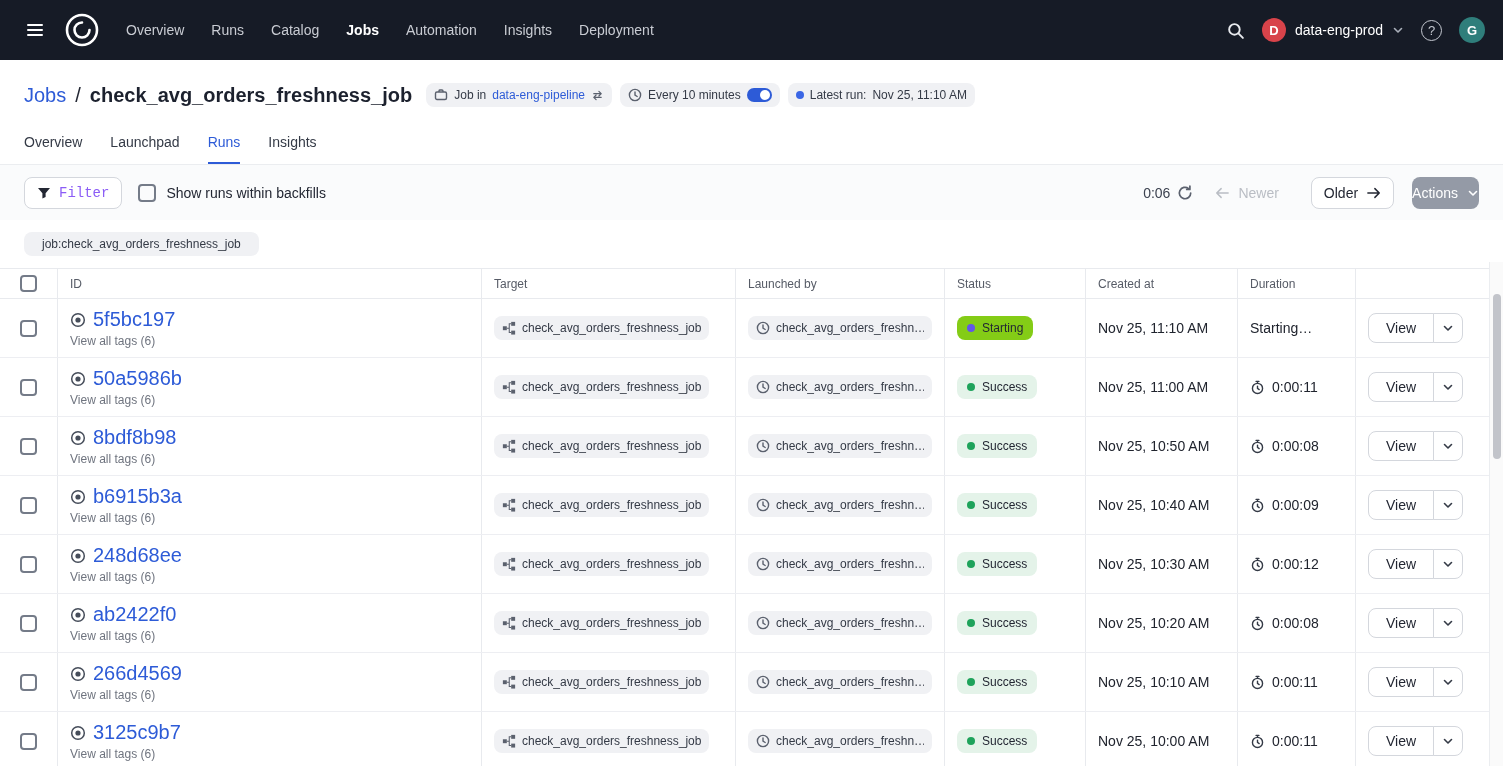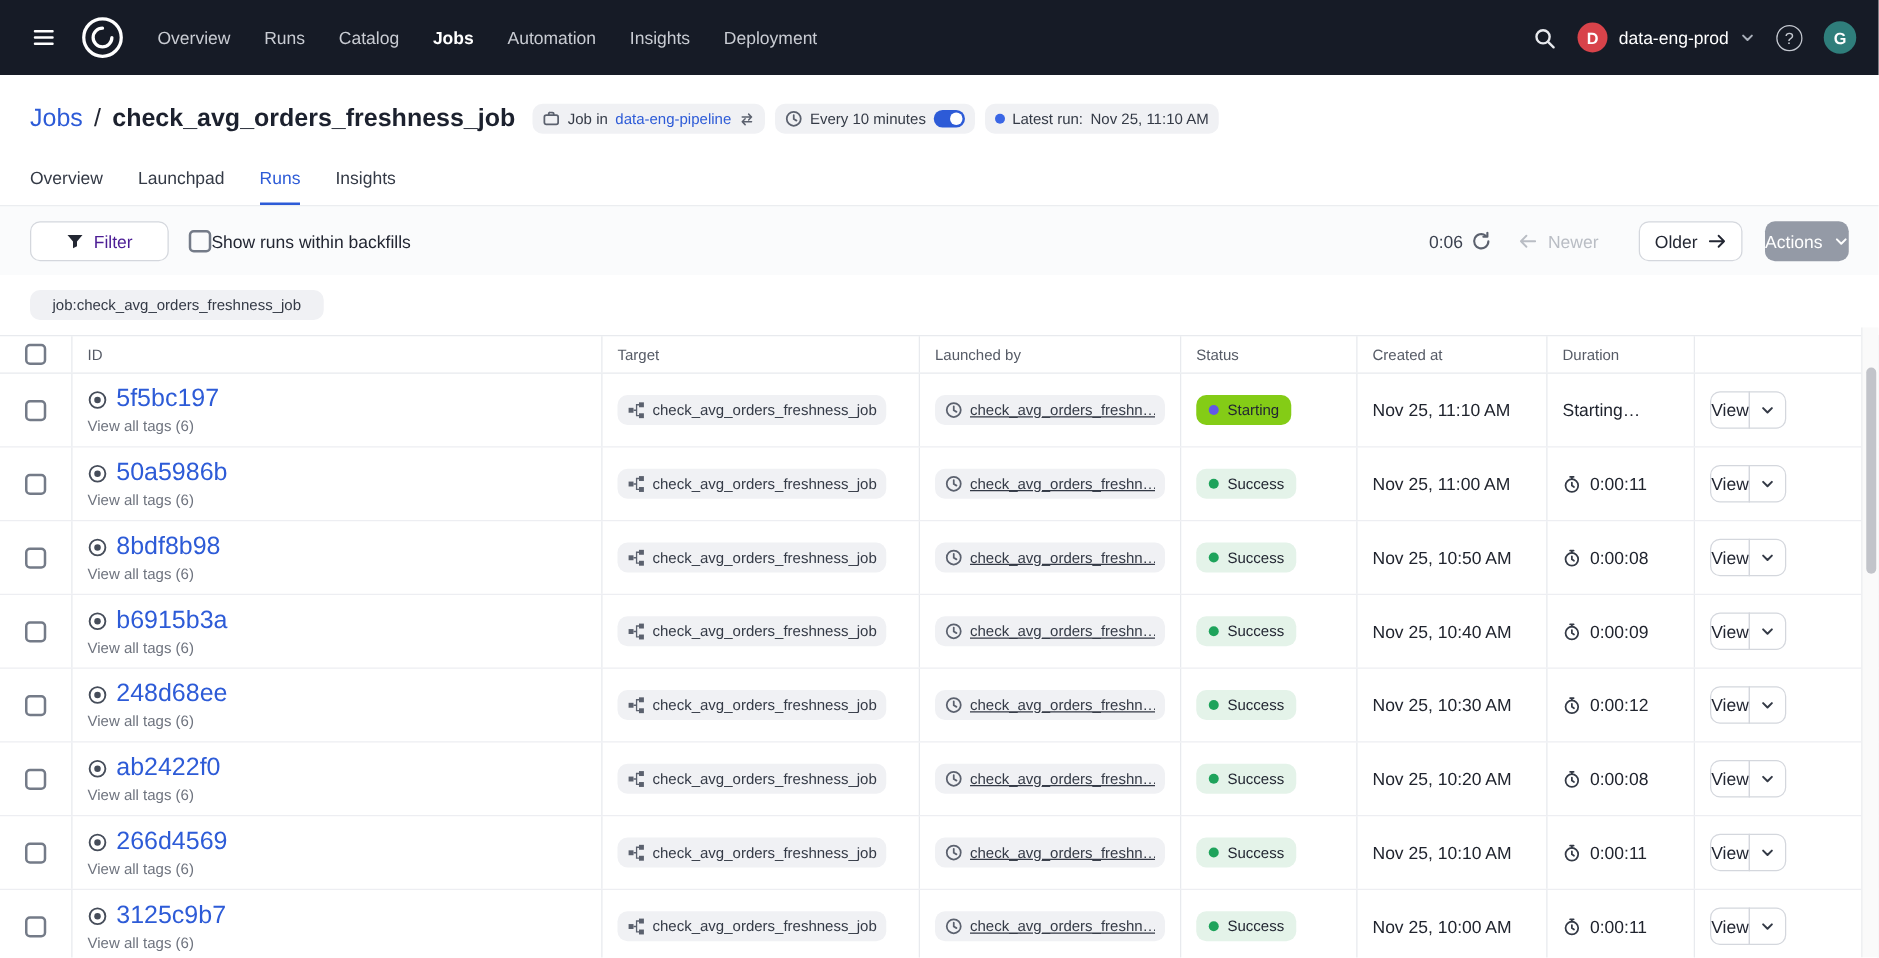--- a/index.html
+++ b/index.html
@@ -59,26 +59,26 @@
   .tabs { display: flex; gap: 28px; margin-top: 24px; padding: 0 0; }
   .tab { font-size: 14px; color: #343a46; padding-bottom: 12px; cursor: pointer; border-bottom: 2px solid transparent; }
   .tab.active { color: #2d5bd7; border-bottom-color: #2d5bd7; font-weight: 500; }
 
   
   .toolbar {
     height: 56px; background: #fafbfc; border-top: 1px solid #ebedf0;
     display: flex; align-items: center; padding: 0 24px; gap: 16px;
   }
   .filter-btn {
-    display: inline-flex; align-items: center; gap: 8px; height: 32px; padding: 0 28px;
-    background: #fff; border: 1px solid #d4d7dd; border-radius: 8px; font-size: 14px; color: #4c1d95;
+    display: inline-flex; align-items: center; gap: 8px; height: 32px; padding: 0 12px;
+    background: #fff; border: 1px solid #d4d7dd; border-radius: 8px; font-size: 14px; color: #8b5cf6; font-family: Liberation Mono, monospace;
   }
   .checkbox { width: 18px; height: 18px; border: 2px solid #747b88; border-radius: 4px; background: transparent; display: inline-block; cursor: pointer; flex: none; }
   .checkbox-label { font-size: 14px; color: #232733; }
-  .backfills { display: flex; align-items: center; }
+  .backfills { display: flex; align-items: center; gap: 10px; }
   .toolbar-right { margin-left: auto; display: flex; align-items: center; }
   .countdown { font-size: 14px; color: #3c4250; margin-right: 7px; }
   .refresh-btn { background: none; border: none; display: flex; margin-right: 22px; }
   .newer-btn { display: inline-flex; align-items: center; gap: 9px; background: none; border: none; color: #b9bdc4; font-size: 14px; margin-right: 32px; cursor: default; }
   .older-btn {
     display: inline-flex; align-items: center; gap: 9px; height: 32px; padding: 0 12px;
     background: #fff; border: 1px solid #d4d7dd; border-radius: 8px; font-size: 14px; color: #232733; margin-right: 18px;
   }
   .actions-btn {
     display: inline-flex; align-items: center; gap: 9px; height: 32px; padding: 0 0;
@@ -104,35 +104,35 @@
   .c-id { flex-direction: column; align-items: flex-start; justify-content: center; gap: 3px; }
   .id-line { display: flex; align-items: center; gap: 7px; }
   .id-link { font-size: 20px; color: #2d5bd7; }
   .tags-link { font-size: 12px; color: #6f747f; cursor: pointer; }
   .chip {
     display: inline-flex; align-items: center; gap: 6px; height: 24px; padding: 0 8px;
     background: #f0f1f4; border-radius: 8px; font-size: 12px; color: #343a46;
     max-width: 100%; cursor: pointer; white-space: nowrap;
   }
   .chip .icon { display: flex; color: #5b616e; flex: none; }
-  .chip .trunc { overflow: hidden; white-space: nowrap; text-decoration: underline; }
+  .chip .trunc { overflow: hidden; white-space: nowrap; }
   .status-chip {
     display: inline-flex; align-items: center; gap: 7px; height: 24px; padding: 0 10px;
     border-radius: 8px; font-size: 12px; color: #232733; white-space: nowrap;
   }
   .status-chip .dot { width: 8px; height: 8px; border-radius: 50%; }
   .status-chip.starting { background: #84cc16; }
   .status-chip.starting .dot { background: #6257e8; }
   .status-chip.success { background: #e4f3e9; }
   .status-chip.success .dot { background: #1ea35b; }
   .c-created span, .c-duration .dur-text { font-size: 14px; color: #20242e; }
   .c-duration { gap: 7px; }
   .c-actions { padding-left: 12px; }
   .view-btn {
-    height: 30px; padding: 0 0; background: #fff; border: 1px solid #d4d7dd;
+    height: 30px; padding: 0 17px; background: #fff; border: 1px solid #d4d7dd;
     border-radius: 8px 0 0 8px; font-size: 14px; color: #232733;
   }
   .chev-btn {
     height: 30px; width: 30px; margin-left: -1px; background: #fff; border: 1px solid #d4d7dd;
     border-radius: 0 8px 8px 0; display: inline-flex; align-items: center; justify-content: center; color: #343a46;
   }
 
   
   .scrollbar {
     position: absolute; top: 262px; right: 0; bottom: 0; width: 14px;

